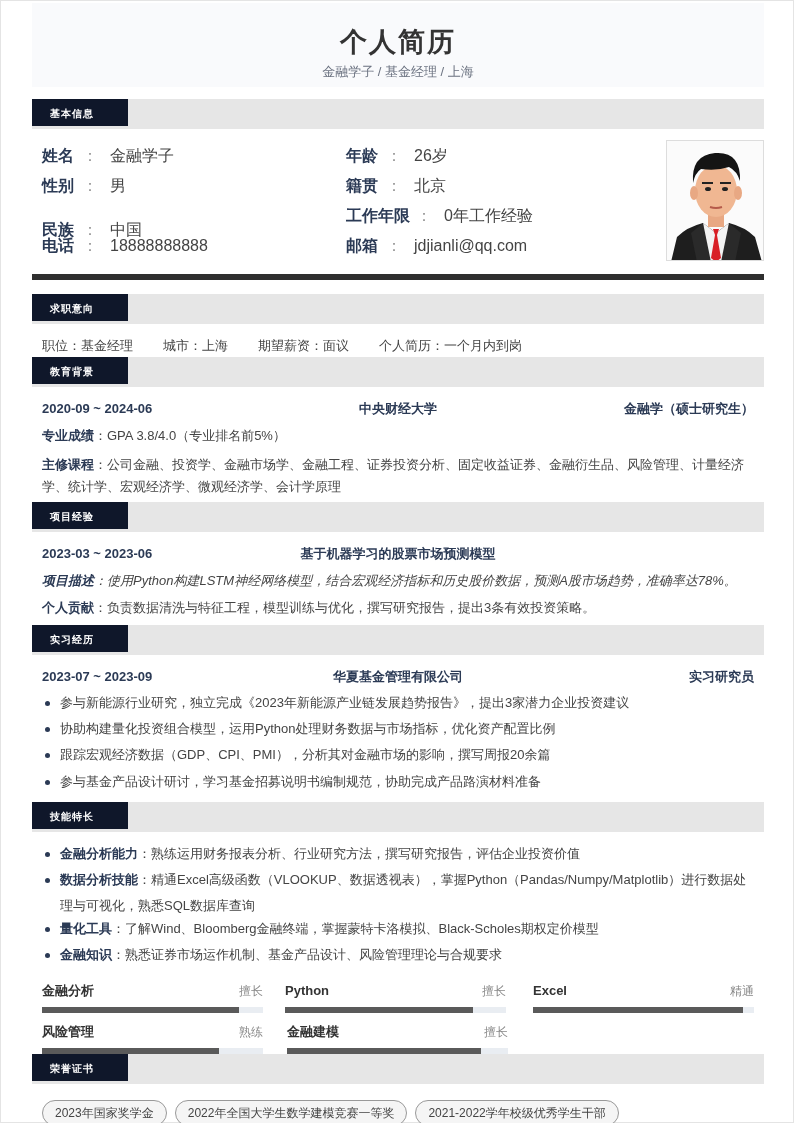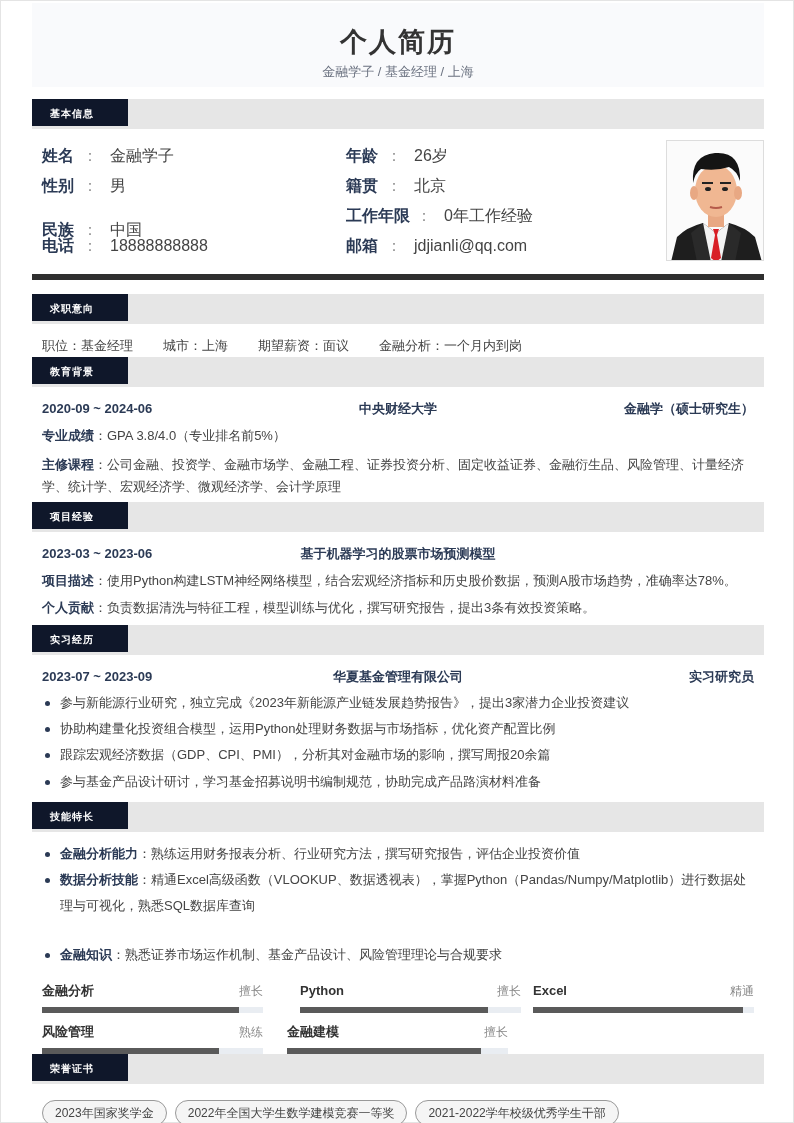--- a/index.html
+++ b/index.html
@@ -110,21 +110,21 @@
       <path d="M43 66 Q49 68 55 66" stroke="#b55a4a" stroke-width="2" fill="none"></path>
     </svg>
   </div>
 
   <div class="thickbar"></div>
 
   <div class="sec" style="top:293px;">
     <span class="tag">求职意向</span>
   </div>
   <div class="line" style="top:335px;">
-    <span>职位：基金经理</span><span style="display:inline-block;width:30px"></span><span>城市：上海</span><span style="display:inline-block;width:30px"></span><span>期望薪资：面议</span><span style="display:inline-block;width:30px"></span><span>金融分析：一个月内到岗</span>
+    <span>职位：基金经理</span><span style="display:inline-block;width:30px"></span><span>城市：上海</span><span style="display:inline-block;width:30px"></span><span>期望薪资：面议</span><span style="display:inline-block;width:30px"></span><span>个人简历：一个月内到岗</span>
   </div>
 
   <div class="sec" style="top:356px;">
     <span class="tag">教育背景</span>
   </div>
   <div class="row3" style="top:399px;">
     <span>2020-09 ~ 2024-06</span>
     <span class="mid">中央财经大学</span>
     <span class="rt">金融学（硕士研究生）</span>
   </div>
@@ -135,21 +135,21 @@
     <span class="lbl">主修课程</span><span>：公司金融、投资学、金融市场学、金融工程、证券投资分析、固定收益证券、金融衍生品、风险管理、计量经济学、统计学、宏观经济学、微观经济学、会计学原理</span>
   </div>
 
   <div class="sec" style="top:501px;">
     <span class="tag">项目经验</span>
   </div>
   <div class="row3" style="top:544px;">
     <span>2023-03 ~ 2023-06</span>
     <span class="mid">基于机器学习的股票市场预测模型</span>
   </div>
-  <div class="line" style="top:570px;">
+  <div class="line" style="top:570px;font-style:italic;">
     <span class="lbl">项目描述</span><span>：使用Python构建LSTM神经网络模型，结合宏观经济指标和历史股价数据，预测A股市场趋势，准确率达78%。</span>
   </div>
   <div class="line" style="top:597px;">
     <span class="lbl">个人贡献</span><span>：负责数据清洗与特征工程，模型训练与优化，撰写研究报告，提出3条有效投资策略。</span>
   </div>
 
   <div class="sec" style="top:624px;">
     <span class="tag">实习经历</span>
   </div>
   <div class="row3" style="top:667px;">
@@ -164,32 +164,35 @@
 
   <div class="sec" style="top:801px;">
     <span class="tag">技能特长</span>
   </div>
   <div class="bul" style="top:866px;">
     <span class="lbl">数据分析技能</span><span>：精通Excel高级函数（VLOOKUP、数据透视表），掌握Python（Pandas/Numpy/Matplotlib）进行数据处理与可视化，熟悉SQL数据库查询</span>
   </div>
   <div class="bul" style="top:840px;">
     <span class="lbl">金融分析能力</span><span>：熟练运用财务报表分析、行业研究方法，撰写研究报告，评估企业投资价值</span>
   </div>
+  <div class="bul" style="top:915px;">
+    <span class="lbl">量化工具</span><span>：了解Wind、Bloomberg金融终端，掌握蒙特卡洛模拟、Black-Scholes期权定价模型</span>
+  </div>
   <div class="bul" style="top:941px;">
     <span class="lbl">金融知识</span><span>：熟悉证券市场运作机制、基金产品设计、风险管理理论与合规要求</span>
   </div>
 
   <div class="skill" style="left:41px;top:981px;">
     <div class="name">金融分析</div>
     <div class="lvl">擅长</div>
     <div class="track">
         <div class="fill" style="width: 89%;"></div>
       </div>
   </div>
-  <div class="skill" style="left:299px;top:981px;">
+  <div class="skill" style="left:284px;top:981px;">
     <div class="name">Python</div>
     <div class="lvl">擅长</div>
     <div class="track">
         <div class="fill" style="width: 85%;"></div>
       </div>
   </div>
   <div class="skill" style="left:532px;top:981px;">
     <div class="name">Excel</div>
     <div class="lvl">精通</div>
     <div class="track">

